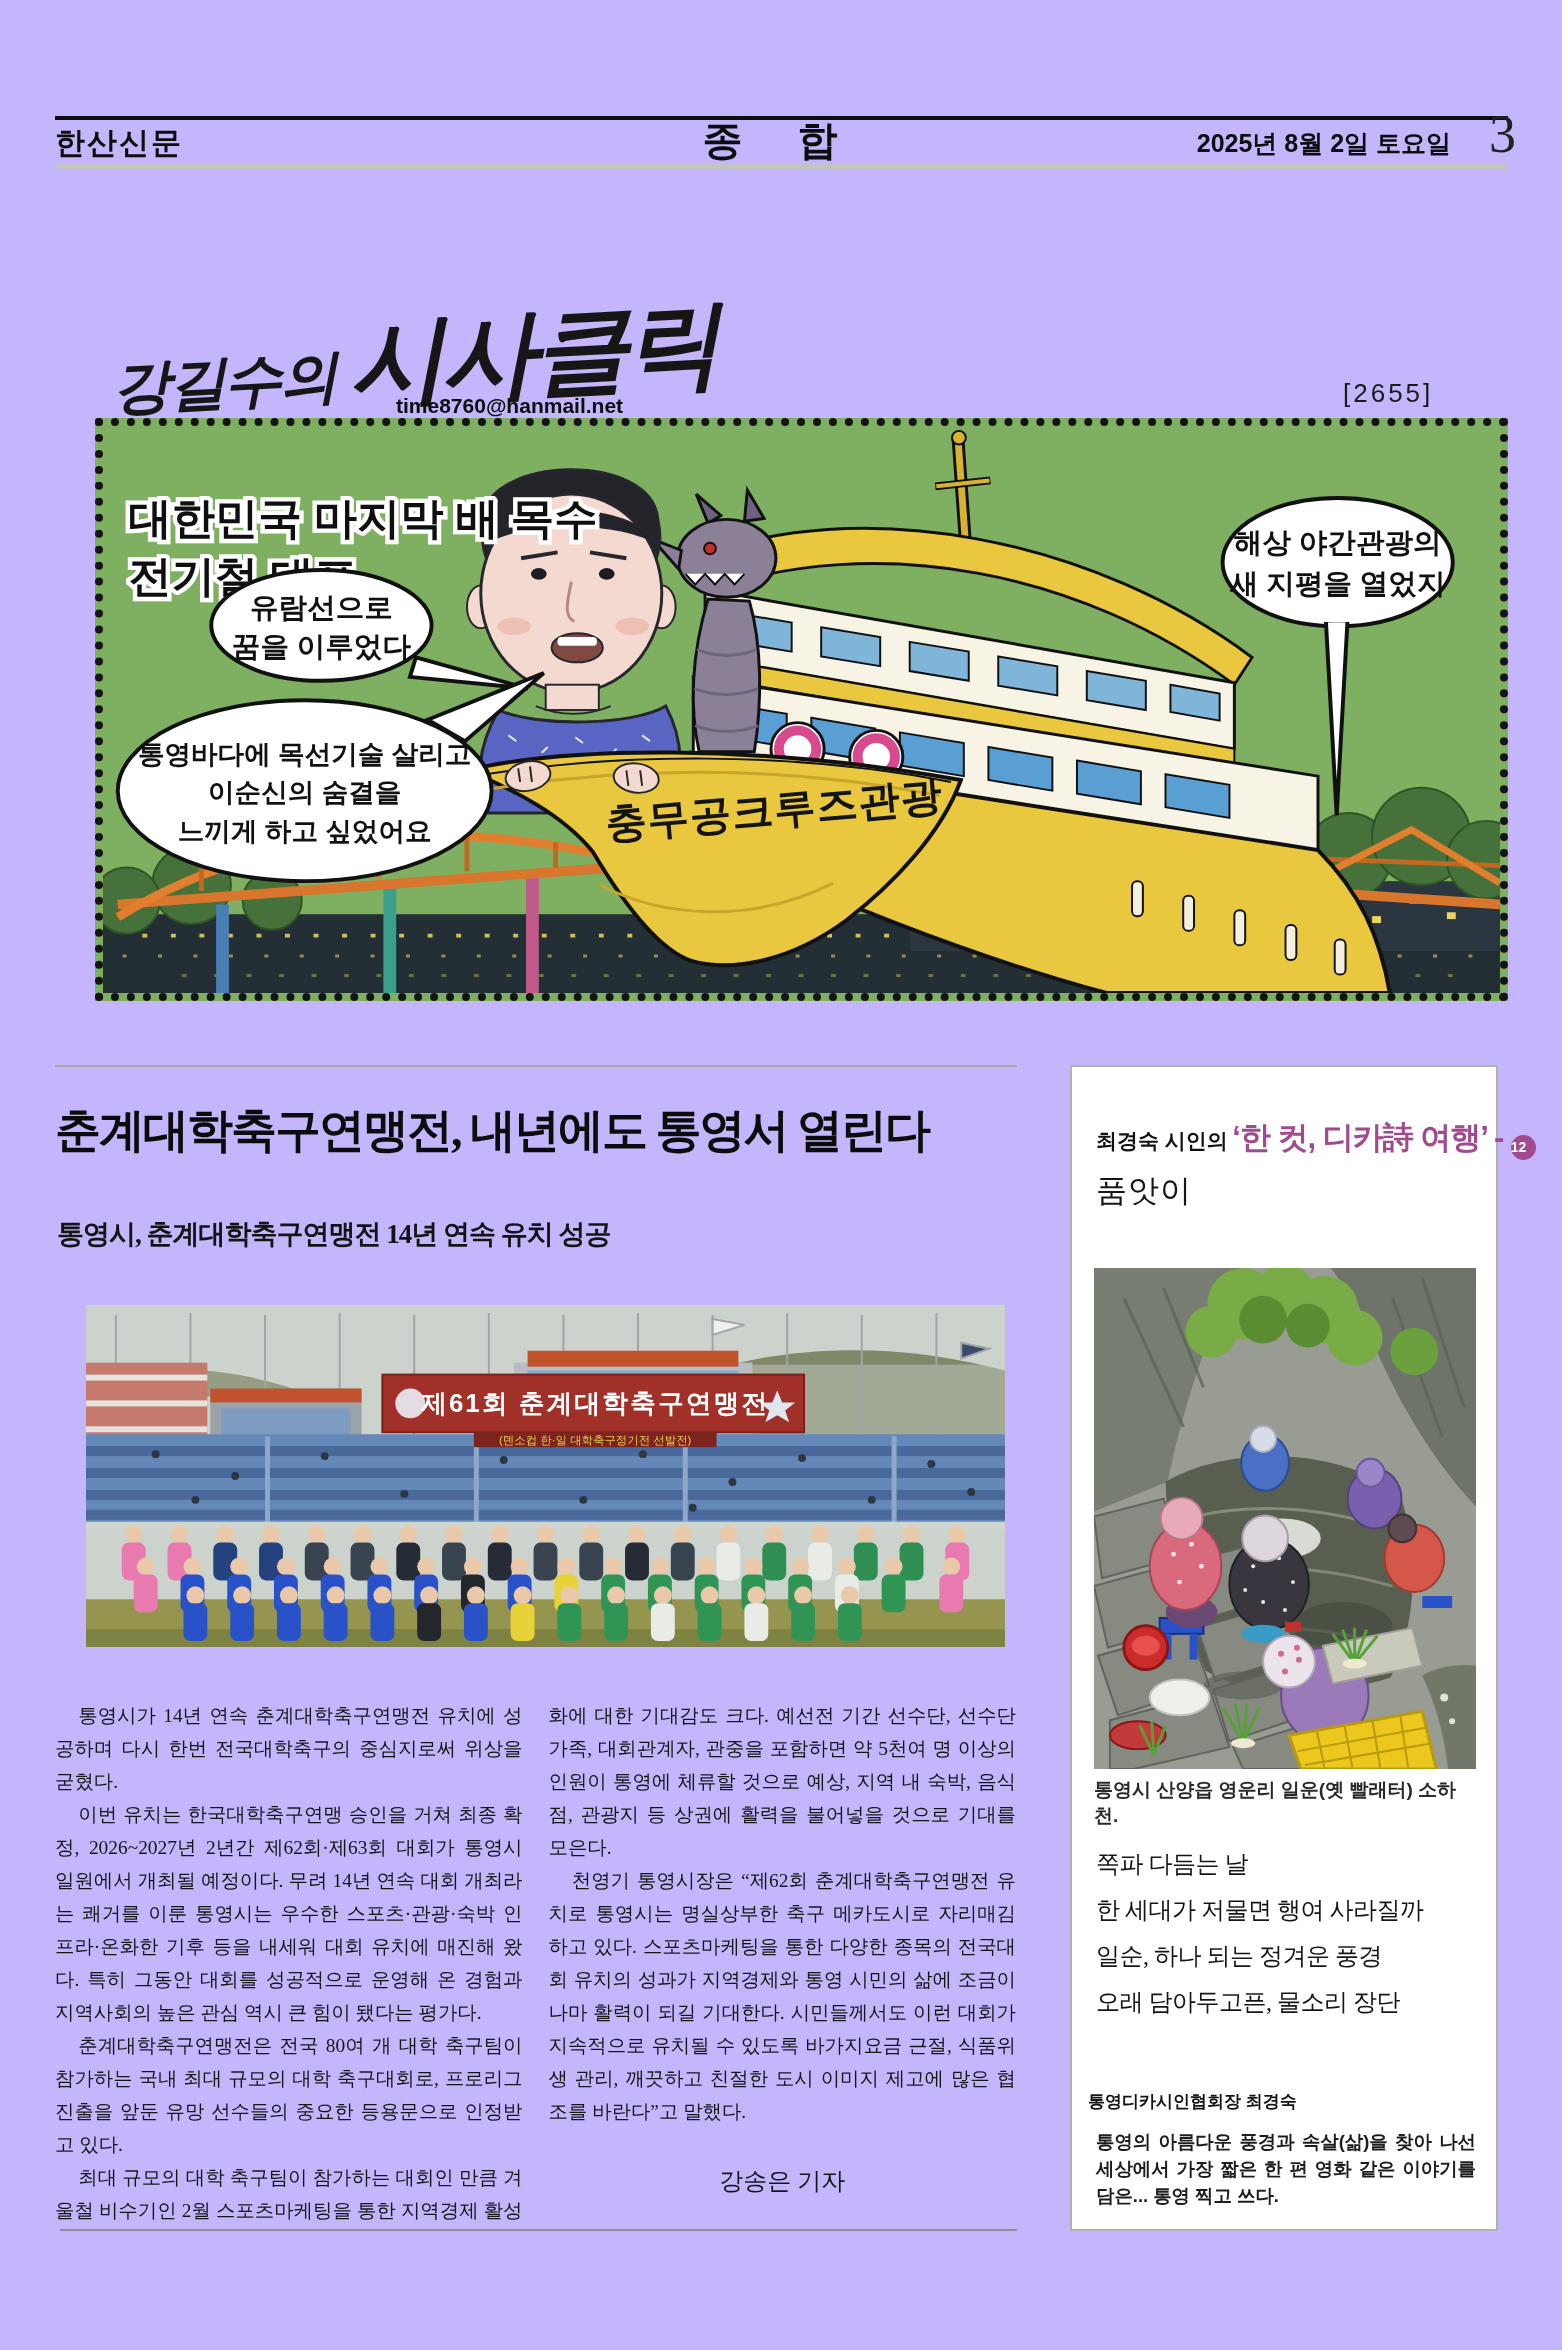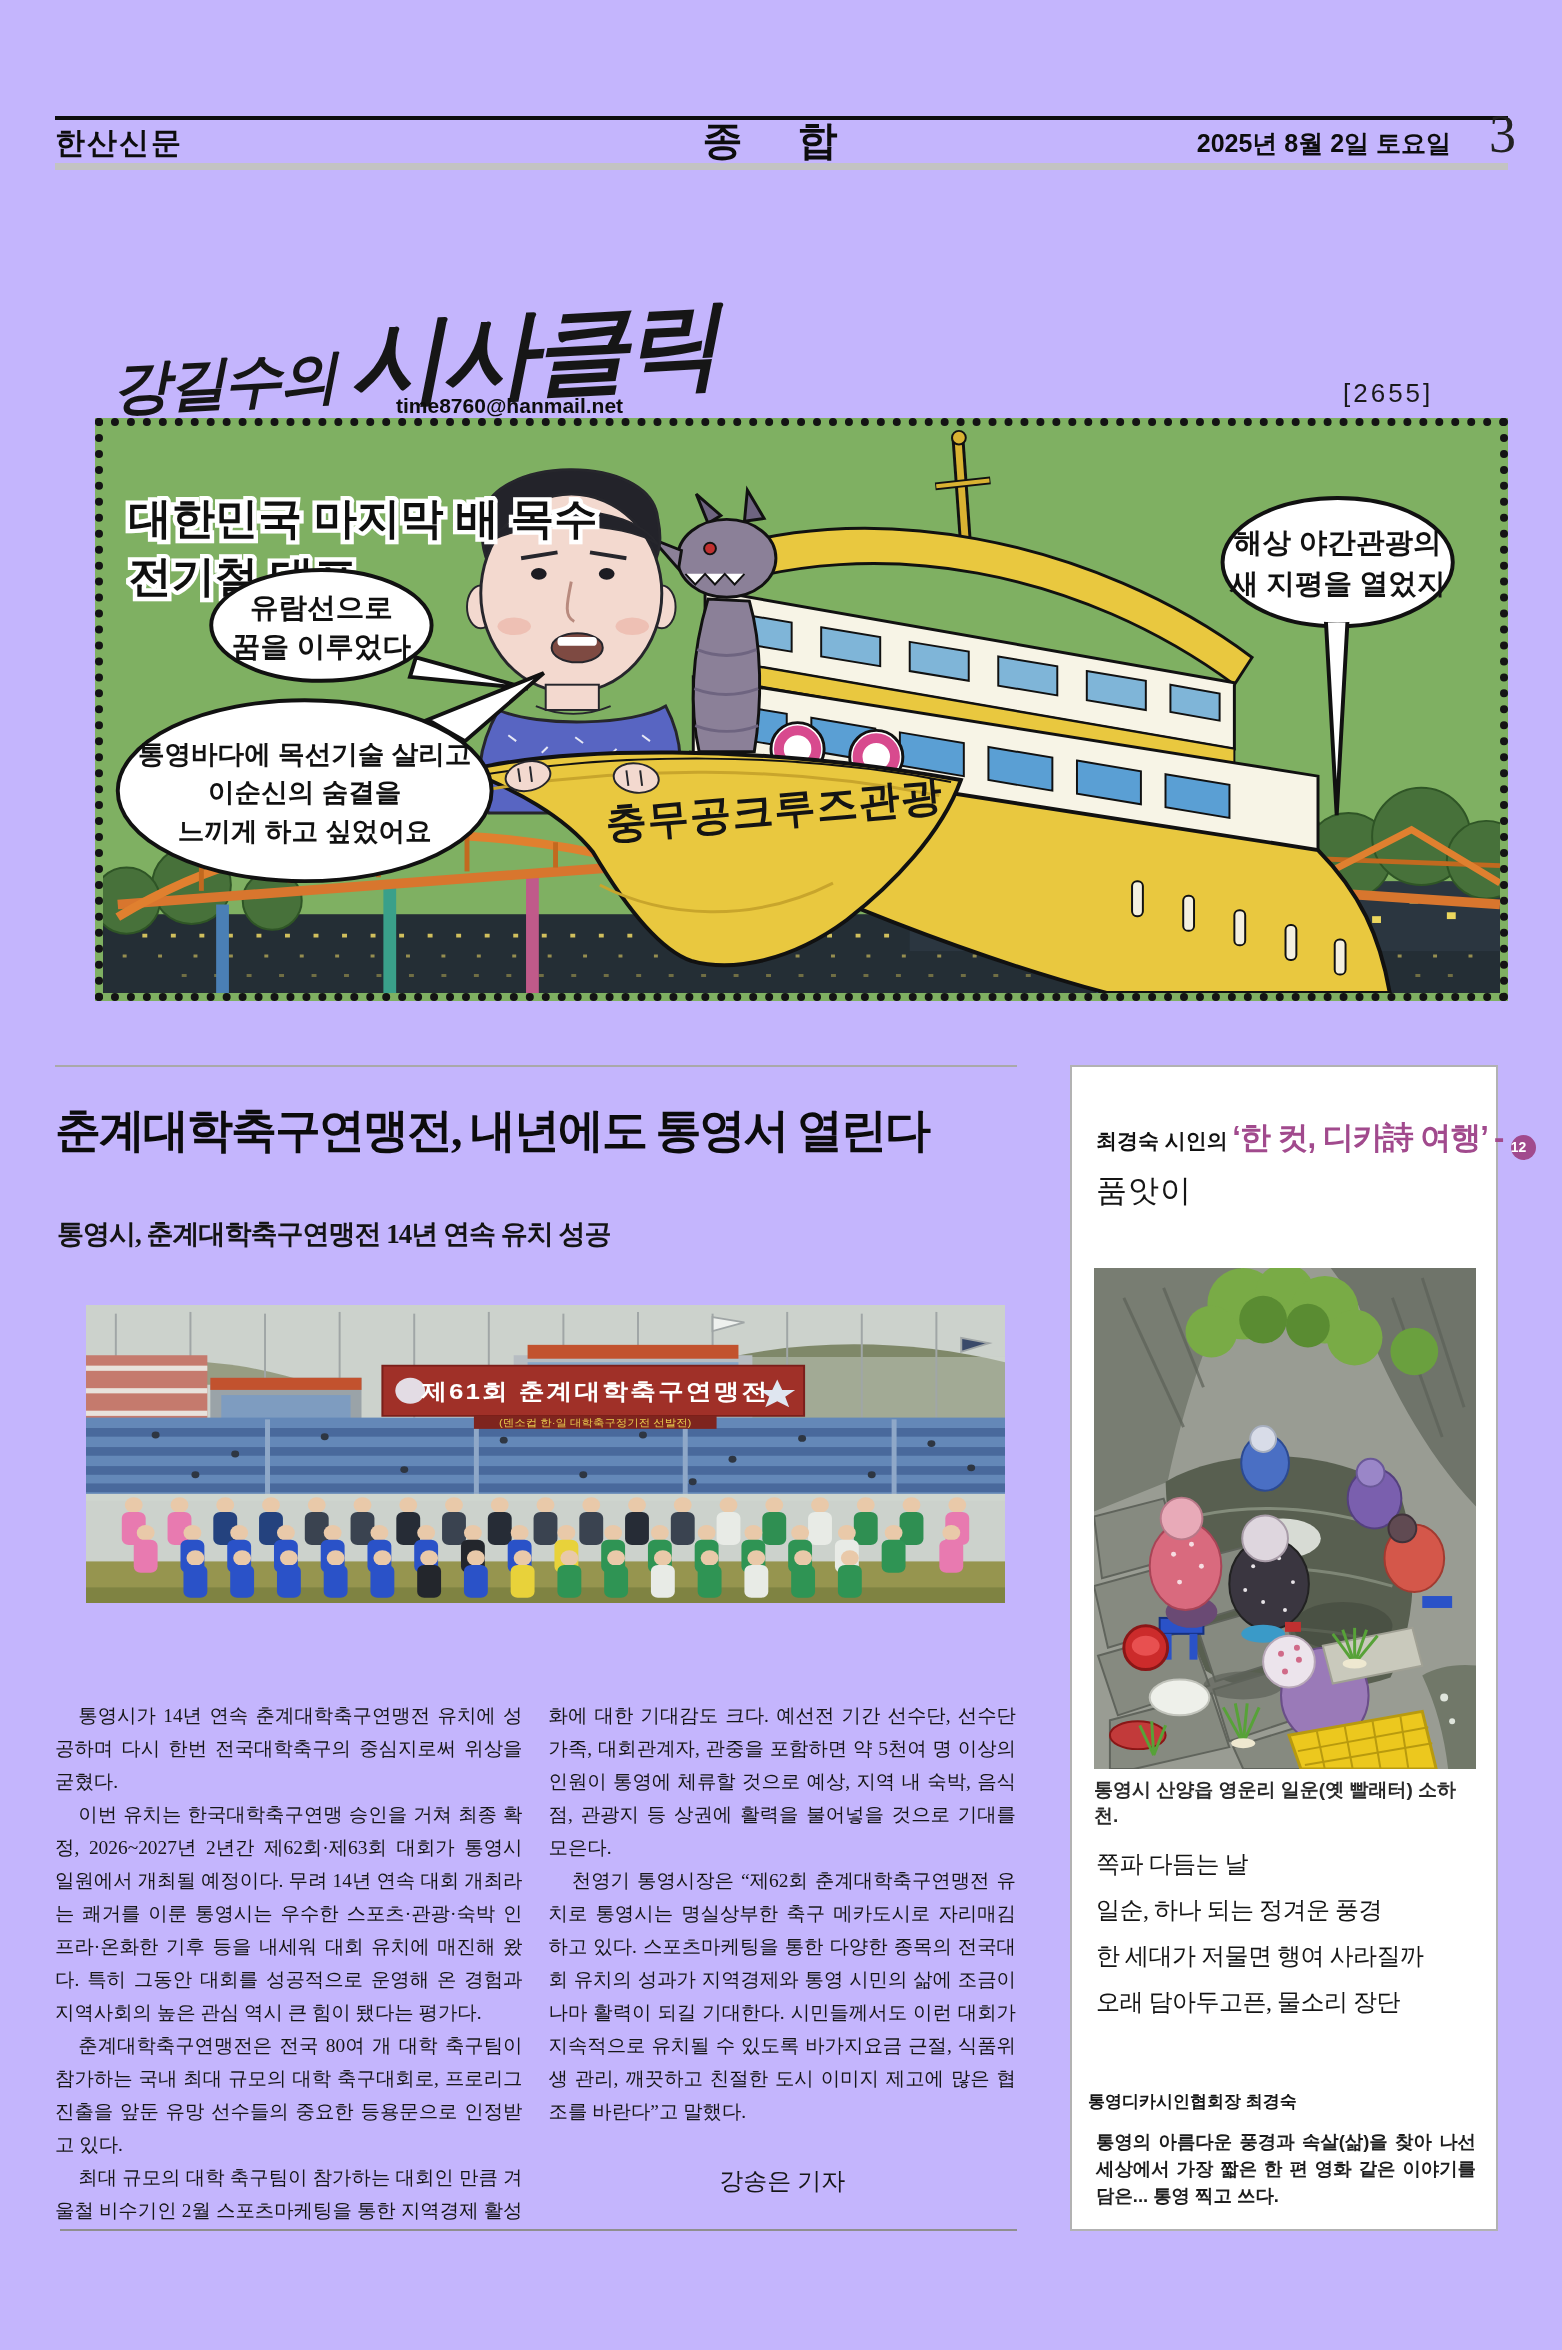--- a/index.html
+++ b/index.html
@@ -33,21 +33,21 @@
   .cartoon-issue{position:absolute;left:1343px;top:378px;font-family:"Liberation Sans","DejaVu Sans",sans-serif;
     font-size:26px;letter-spacing:3px;color:#1a1a1a;}
   .cartoon-box{position:absolute;left:95px;top:418px;width:1413px;height:583px;box-sizing:border-box;
     border:8px dotted #141414;background:var(--cartoon-bg);}
   .cartoon-box svg{position:absolute;left:0;top:0;width:100%;height:100%;}
   
   .sep-line{position:absolute;left:55px;top:1065px;width:962px;height:2px;background:#a9a9a9;}
   .headline{position:absolute;left:55px;top:1100px;margin:0;width:975px;
     font-size:46px;font-weight:900;letter-spacing:-2px;color:#0c0c0c;}
   .subtitle{position:absolute;left:57px;top:1216px;margin:0;font-size:27px;font-weight:bold;color:#141414;letter-spacing:-1px;}
-  .article-photo{position:absolute;left:86px;top:1305px;width:919px;height:298px;overflow:hidden;}
+  .article-photo{position:absolute;left:86px;top:1305px;width:919px;height:342px;overflow:hidden;}
   .article-photo svg{display:block;width:100%;height:100%;}
   .body-text{position:absolute;left:55px;top:1699px;width:961px;height:537px;
     column-count:2;column-gap:26px;column-fill:auto;overflow:hidden;
     font-size:19.4px;line-height:33px;text-align:justify;color:#161616;}
   .body-text p{margin:0;text-indent:1.2em;}
   .body-text p.byline{text-align:center;text-indent:0;margin-top:37px;font-size:24px;}
   .bottom-rule{position:absolute;left:60px;top:2229px;width:957px;height:2px;background:#8f8f8f;}
   
   .sidebar{position:absolute;left:1070px;top:1065px;width:428px;height:1166px;box-sizing:border-box;
     border:2px solid #b2b2b2;background:#fff;}
@@ -577,22 +577,22 @@
           <path d="M 330,410 C 344,440 352,470 356,504 L 384,504 L 384,400 C 362,398 344,402 330,410 Z" fill="#6a7262" opacity="0.85"></path>
           <circle cx="352" cy="432" r="4" fill="#dfe5dc"></circle>
             <circle cx="360" cy="456" r="3" fill="#dfe5dc"></circle>
         </g>
       </svg>
     </div>
 
     <div class="sb-caption">통영시 산양읍 영운리 일운(옛 빨래터) 소하천.</div>
     <div class="sb-poem">
       <div>쪽파 다듬는 날</div>
+      <div>한 세대가 저물면 행여 사라질까</div>
       <div>일순, 하나 되는 정겨운 풍경</div>
-      <div>한 세대가 저물면 행여 사라질까</div>
       <div>오래 담아두고픈, 물소리 장단</div>
     </div>
     <div class="sb-author">통영디카시인협회장 최경숙</div>
     <div class="sb-bio">통영의 아름다운 풍경과 속살(삶)을 찾아 나선 세상에서 가장 짧은 한 편 영화 같은 이야기를 담은... 통영 찍고 쓰다.</div>
   </aside>
 
 </div>
 
 
 </body></html>

